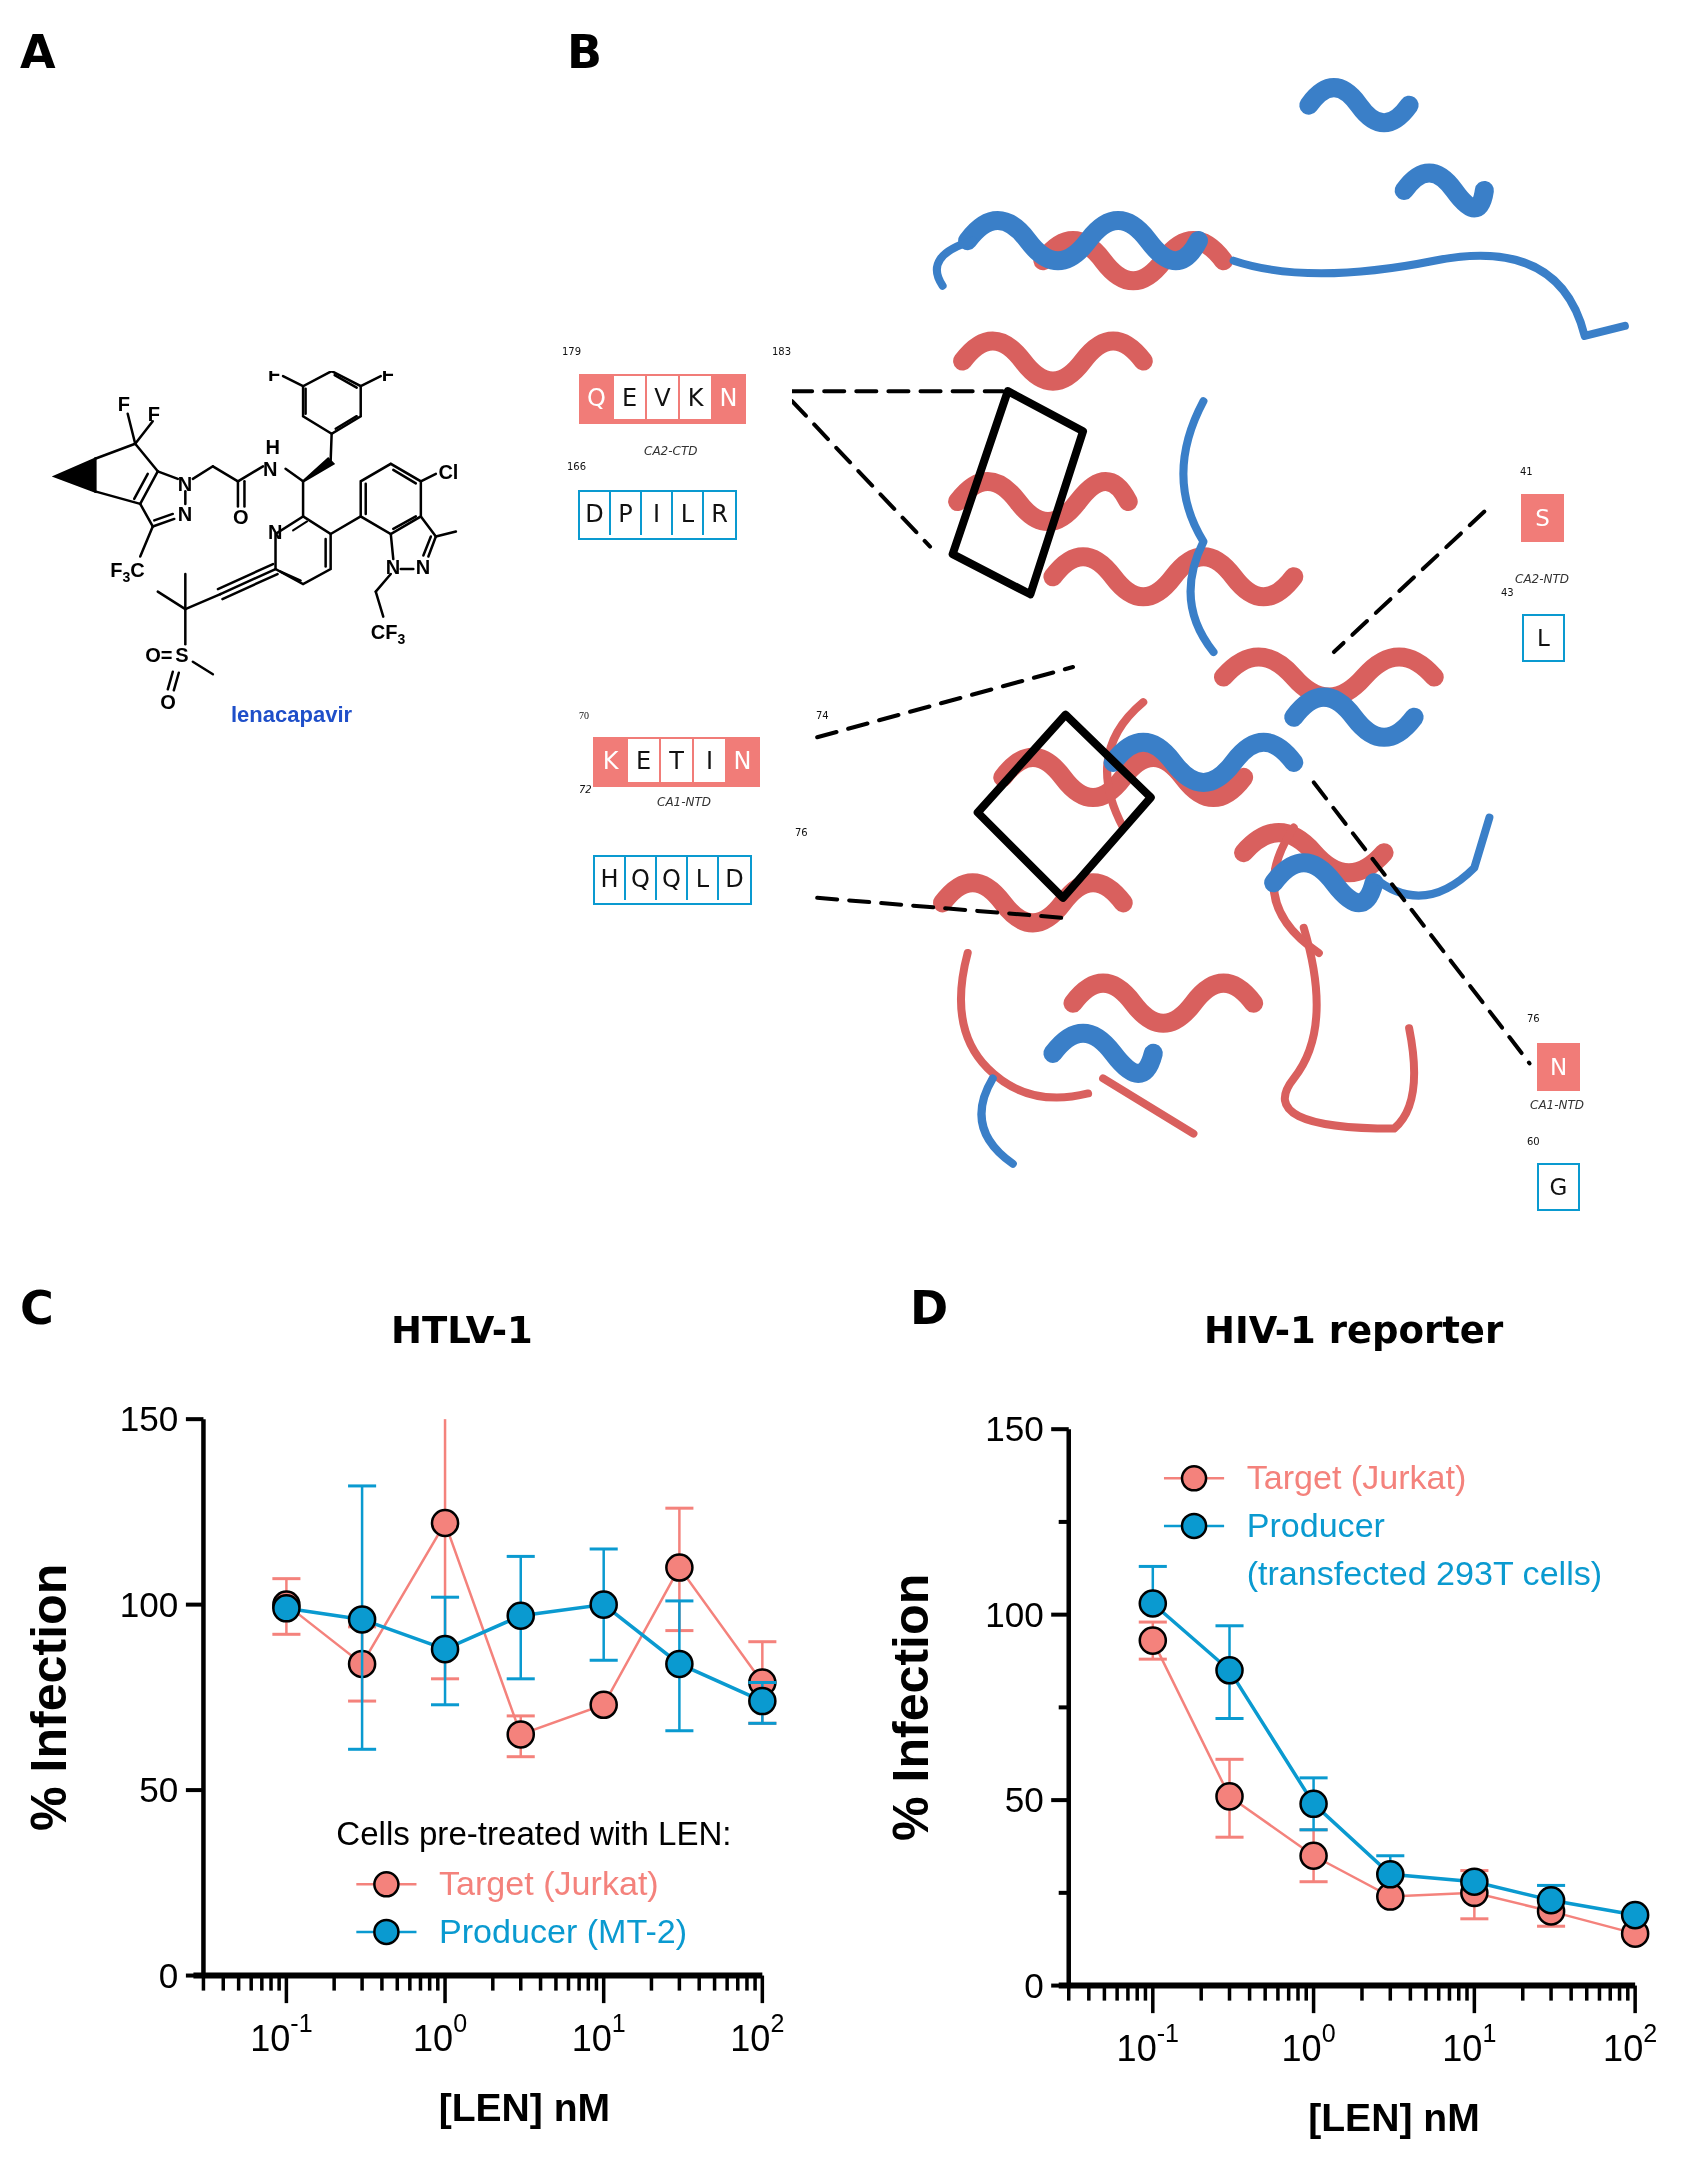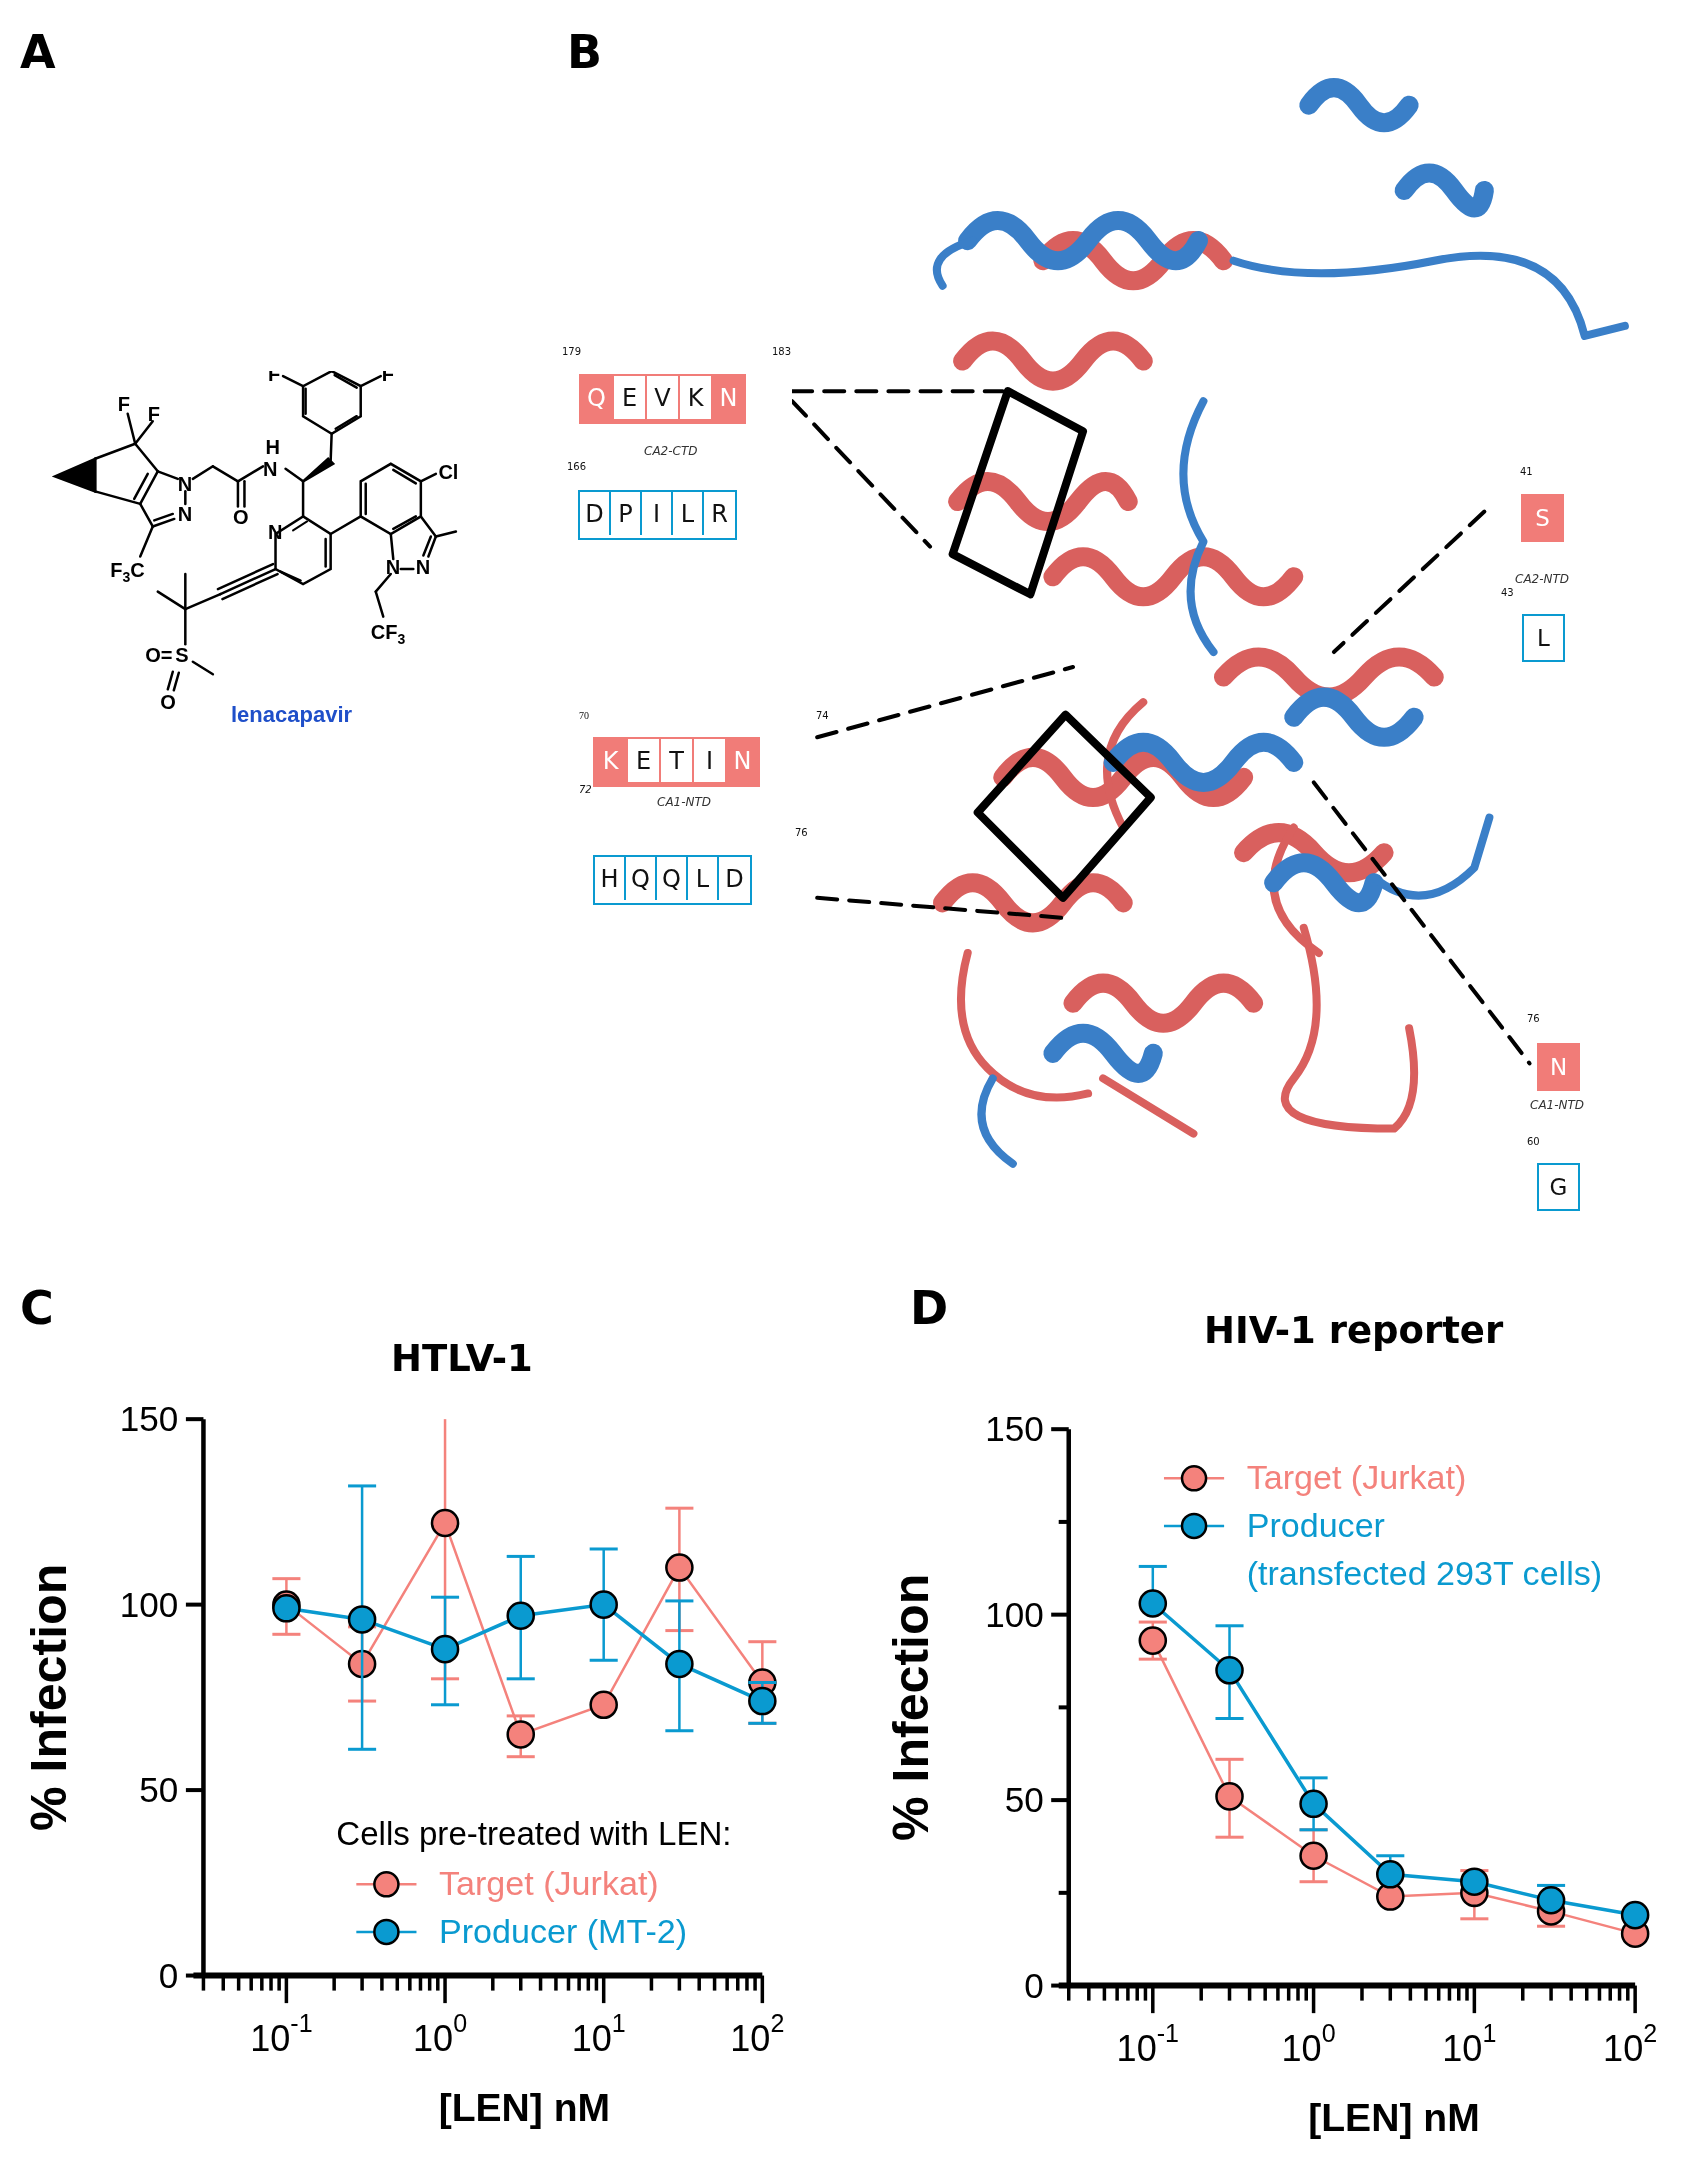--- a/index.html
+++ b/index.html
@@ -229,21 +229,21 @@
 <div class="region" style="left:1515px;top:572px;">CA2-NTD</div>
 <div class="num" style="left:1501px;top:587px;">43</div>
 <div class="single blue" style="left:1522px;top:614px;">L</div>
 
 <div class="num" style="left:1527px;top:1013px;">76</div>
 <div class="single red" style="left:1537px;top:1043px;">N</div>
 <div class="region" style="left:1530px;top:1098px;">CA1-NTD</div>
 <div class="num" style="left:1527px;top:1136px;">60</div>
 <div class="single blue" style="left:1537px;top:1163px;">G</div>
 
-<div class="chart-title" style="left:391px;top:1309px;margin-top:28px;">HTLV-1</div>
+<div class="chart-title" style="left:391px;top:1309px;">HTLV-1</div>
 <div class="abs" style="left:0;top:1354px;width:853px;height:802px;">
   <svg id="chartC" width="853" height="802" viewBox="0 0 1700 1600">
       <g>
         <line x1="405" y1="130" x2="405" y2="1240" stroke="#000" stroke-width="9"></line>
         <line x1="370" y1="1240" x2="405" y2="1240" stroke="#000" stroke-width="8"></line>
         <text x="355" y="1264" text-anchor="end" font-size="70">0</text>
         <line x1="370" y1="870" x2="405" y2="870" stroke="#000" stroke-width="8"></line>
         <text x="355" y="894" text-anchor="end" font-size="70">50</text>
         <line x1="370" y1="500" x2="405" y2="500" stroke="#000" stroke-width="8"></line>
         <text x="355" y="524" text-anchor="end" font-size="70">100</text>

